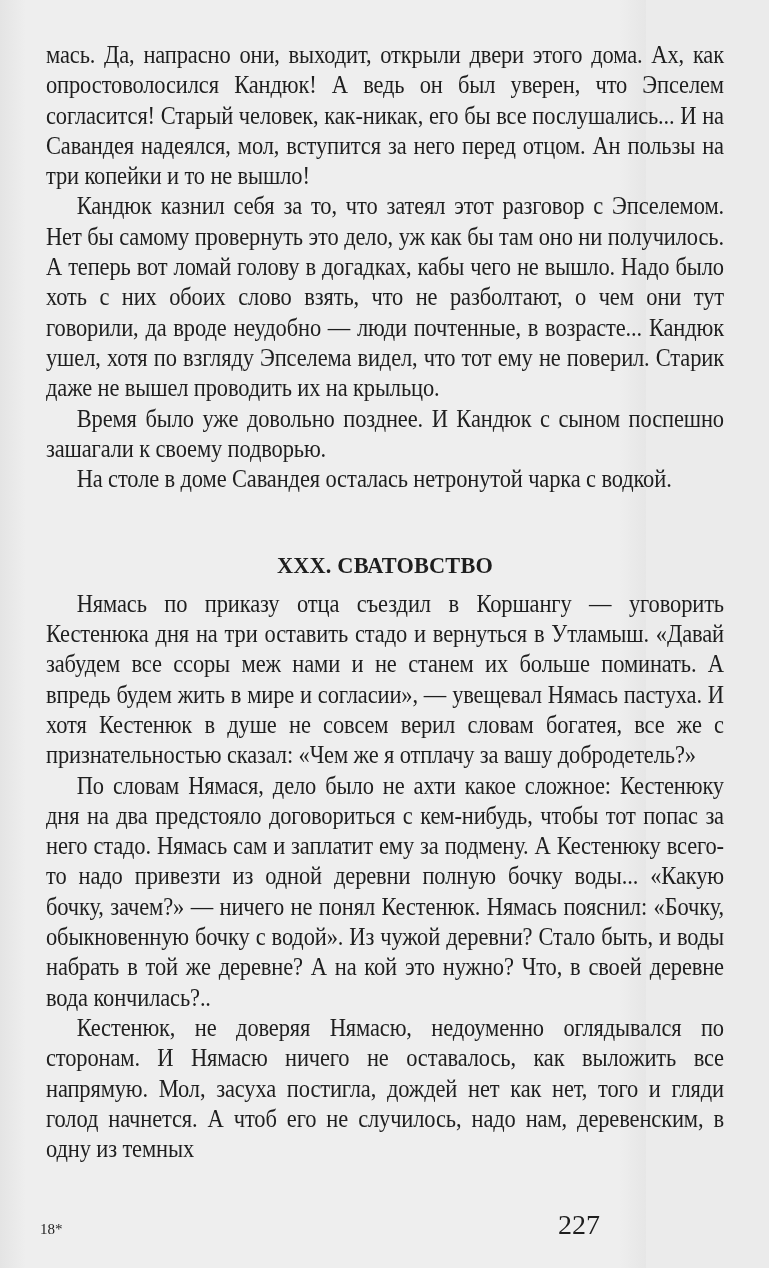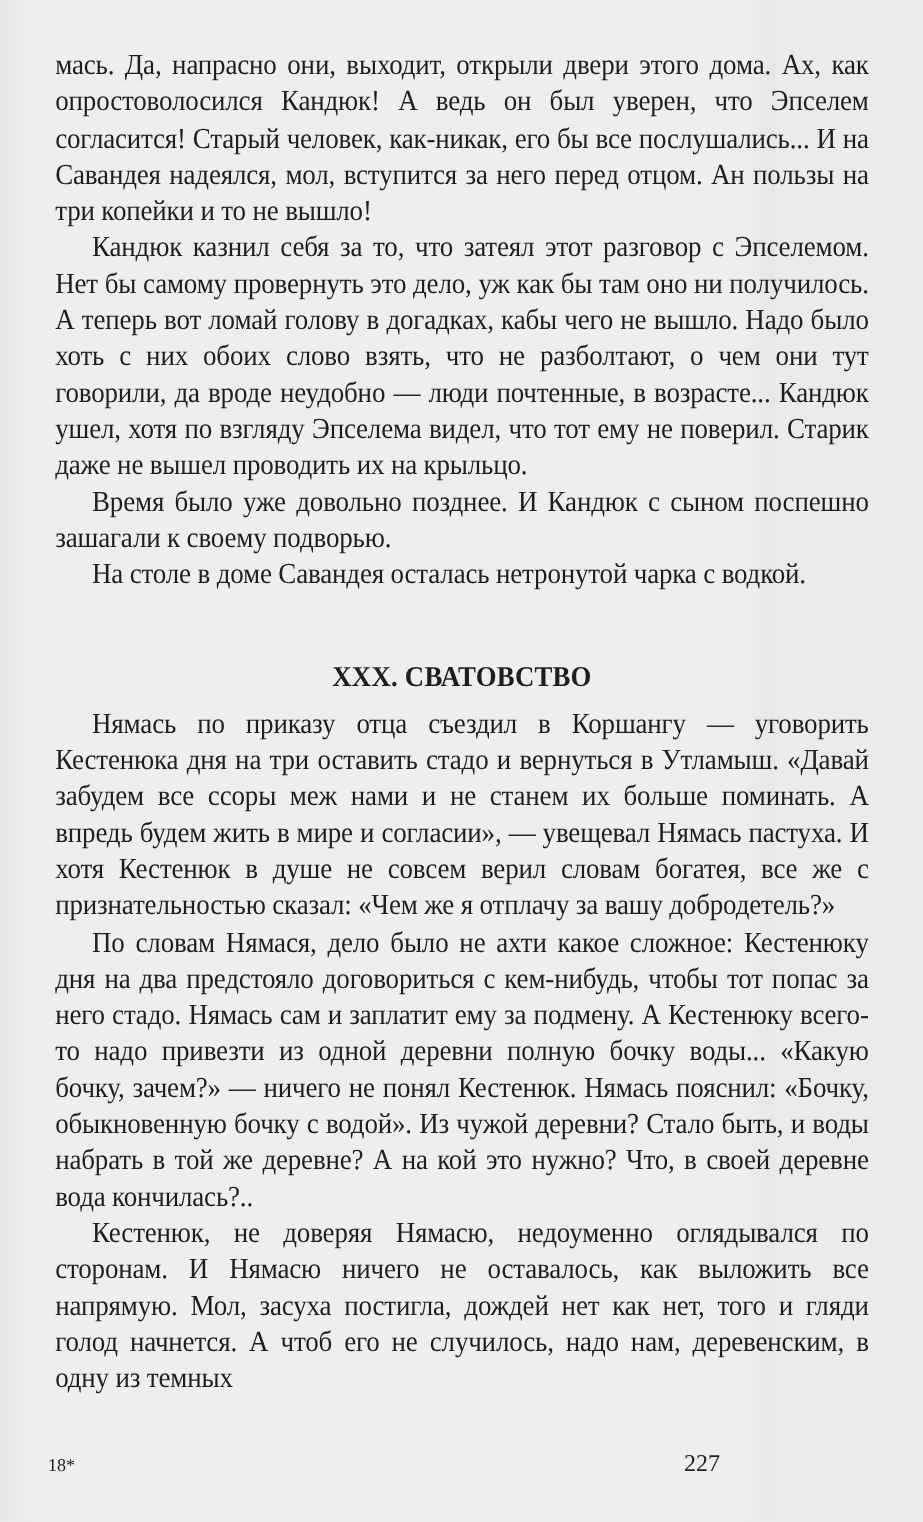--- a/index.html
+++ b/index.html
@@ -24,21 +24,21 @@
     .para.indent { text-indent: 33px; }
     .chapter-heading {
       text-align: center; font-weight: bold; font-size: 24px;
       margin: 56px 0 8px 0; letter-spacing: 0.2px;
     }
     .footer {
       position: absolute; left: 40px; right: 46px; top: 1209px;
       display: flex; justify-content: space-between; align-items: baseline;
     }
     .signature { font-size: 15px; }
-    .page-number { font-size: 20px; }
+    .page-number { font-size: 28px; }
   </style>
 </head>
 <body>
 
 <div class="page">
   <div class="text-block">
     <p class="para">мась. Да, напрасно они, выходит, открыли двери этого дома. Ах, как опростоволосился Кандюк! А ведь он был уверен, что Эпселем согласится! Старый человек, как-никак, его бы все послушались... И на Савандея надеялся, мол, вступится за него перед отцом. Ан пользы на три копейки и то не вышло!</p>
     <p class="para indent">Кандюк казнил себя за то, что затеял этот разговор с Эпселемом. Нет бы самому провернуть это дело, уж как бы там оно ни получилось. А теперь вот ломай голову в догадках, кабы чего не вышло. Надо было хоть с них обоих слово взять, что не разболтают, о чем они тут говорили, да вроде неудобно — люди почтенные, в возрасте... Кандюк ушел, хотя по взгляду Эпселема видел, что тот ему не поверил. Старик даже не вышел проводить их на крыльцо.</p>
     <p class="para indent">Время было уже довольно позднее. И Кандюк с сыном поспешно зашагали к своему подворью.</p>
     <p class="para indent">На столе в доме Савандея осталась нетронутой чарка с водкой.</p>

